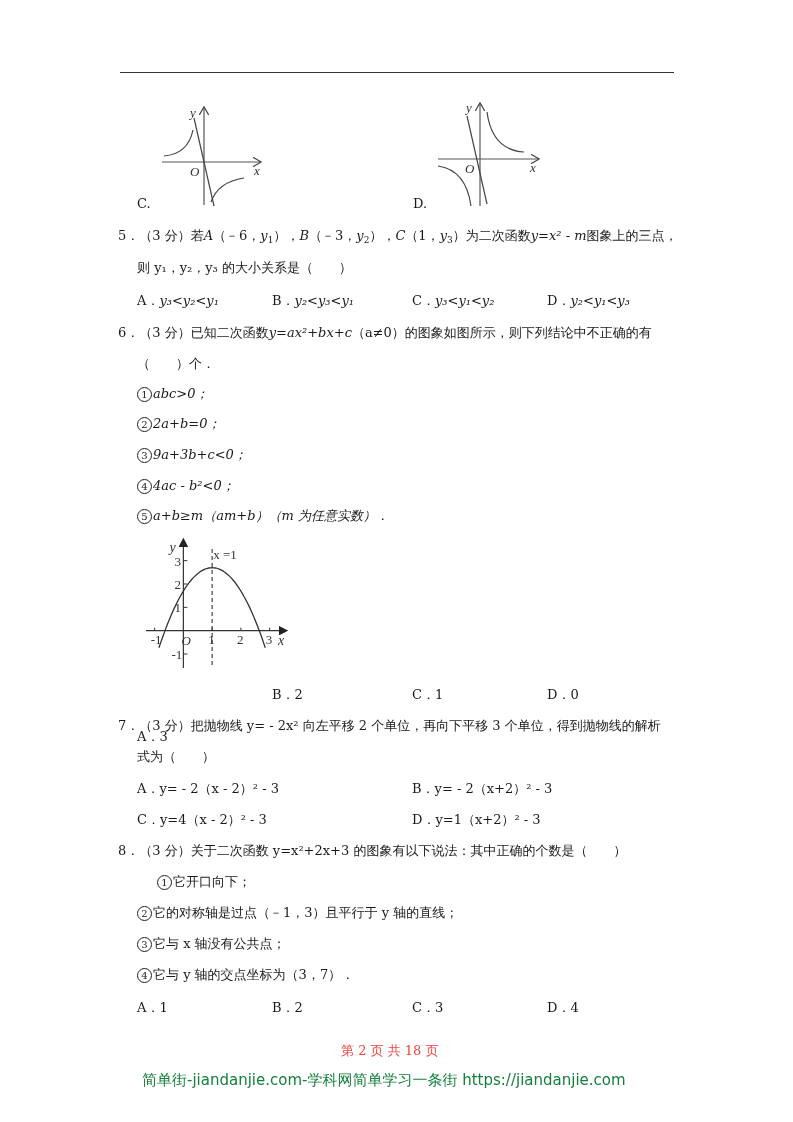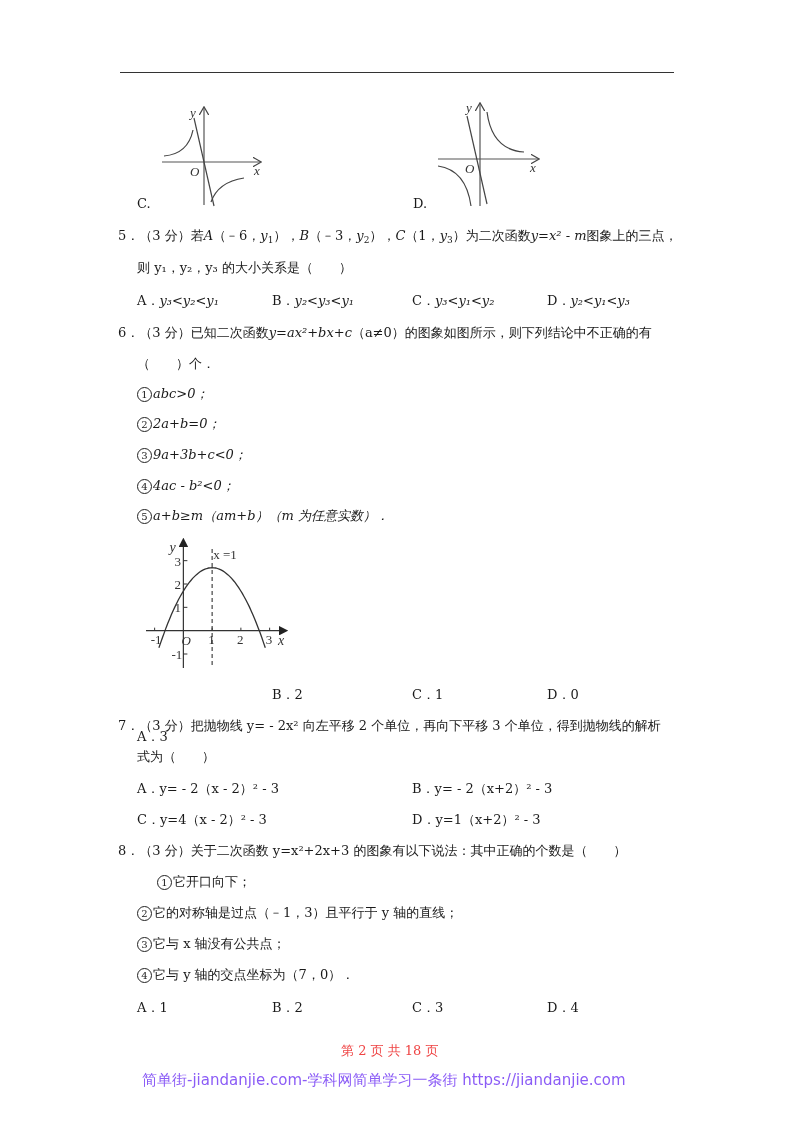--- a/index.html
+++ b/index.html
@@ -7,21 +7,21 @@
          font-family:"DejaVu Serif", "Liberation Serif", serif; color:#1a1a1a; font-size:13px; }
   .topline { position:absolute; left:120px; top:72px; width:554px; height:1px; background:#333; }
   .abs { position:absolute; white-space:nowrap; }
   .q { font-size:13px; line-height:16px; }
   .opt { font-size:13px; }
   i { font-style:italic; }
   sub { font-size:9px; vertical-align:-3px; line-height:0; }
   .circ { display:inline-block; width:13px; height:13px; border:1px solid #222; border-radius:50%;
           font-size:10px; line-height:13px; text-align:center; font-style:normal; margin-right:1px; }
   .footer-page { font-size:13px; color:#ef4444; }
-  .footer-wm { font-family:"DejaVu Sans", "Liberation Sans", sans-serif; font-size:15px; color:#8b5cf6; }
+  .footer-wm { font-family:"DejaVu Sans", "Liberation Sans", sans-serif; font-size:15px; color:#15803d; }
   svg text { font-family:"Liberation Serif", "DejaVu Serif", serif; }
 </style>
 </head>
 <body>
 
 <div class="topline"></div>
 
 <div class="abs" style="left:138px;top:100px;width:140px;height:112px;">
   <svg width="140" height="112" viewBox="0 0 140 112">
     <defs>
@@ -125,20 +125,20 @@
 <div class="abs q" style="left:137px;top:749px;">式为（　　）</div>
 <div class="abs opt" style="left:137px;top:780px;"><span>A．</span><span>y= - 2（x - 2）² - 3</span></div>
 <div class="abs opt" style="left:412px;top:780px;"><span>B．</span><span>y= - 2（x+2）² - 3</span></div>
 <div class="abs opt" style="left:137px;top:811px;"><span>C．</span><span>y=4（x - 2）² - 3</span></div>
 <div class="abs opt" style="left:412px;top:811px;"><span>D．</span><span>y=1（x+2）² - 3</span></div>
 
 <div class="abs q" style="left:118px;top:843px;"><span>8．</span><span>（3 分）</span><span>关于二次函数 y=x²+2x+3 的图象有以下说法：其中正确的个数是（　　）</span></div>
 <div class="abs q" style="left:137px;top:874px;padding-left:20px;"><span class="circ">1</span><span>它开口向下；</span></div>
 <div class="abs q" style="left:137px;top:905px;"><span class="circ">2</span><span>它的对称轴是过点（﹣1，3）且平行于 y 轴的直线；</span></div>
 <div class="abs q" style="left:137px;top:936px;"><span class="circ">3</span><span>它与 x 轴没有公共点；</span></div>
-<div class="abs q" style="left:137px;top:967px;"><span class="circ">4</span><span>它与 y 轴的交点坐标为（7，0）．</span></div>
+<div class="abs q" style="left:137px;top:967px;"><span class="circ">4</span><span>它与 y 轴的交点坐标为（3，7）．</span></div>
 <div class="abs opt" style="left:137px;top:999px;"><span>A．</span><span>1</span></div>
 <div class="abs opt" style="left:272px;top:999px;"><span>B．</span><span>2</span></div>
 <div class="abs opt" style="left:412px;top:999px;"><span>C．</span><span>3</span></div>
 <div class="abs opt" style="left:547px;top:999px;"><span>D．</span><span>4</span></div>
 
 <div class="abs footer-page" style="left:341px;top:1042px;">第 2 页 共 18 页</div>
 <div class="abs footer-wm" style="left:142px;top:1071px;">简单街-jiandanjie.com-学科网简单学习一条街 https://jiandanjie.com</div>
 
 </body></html>

